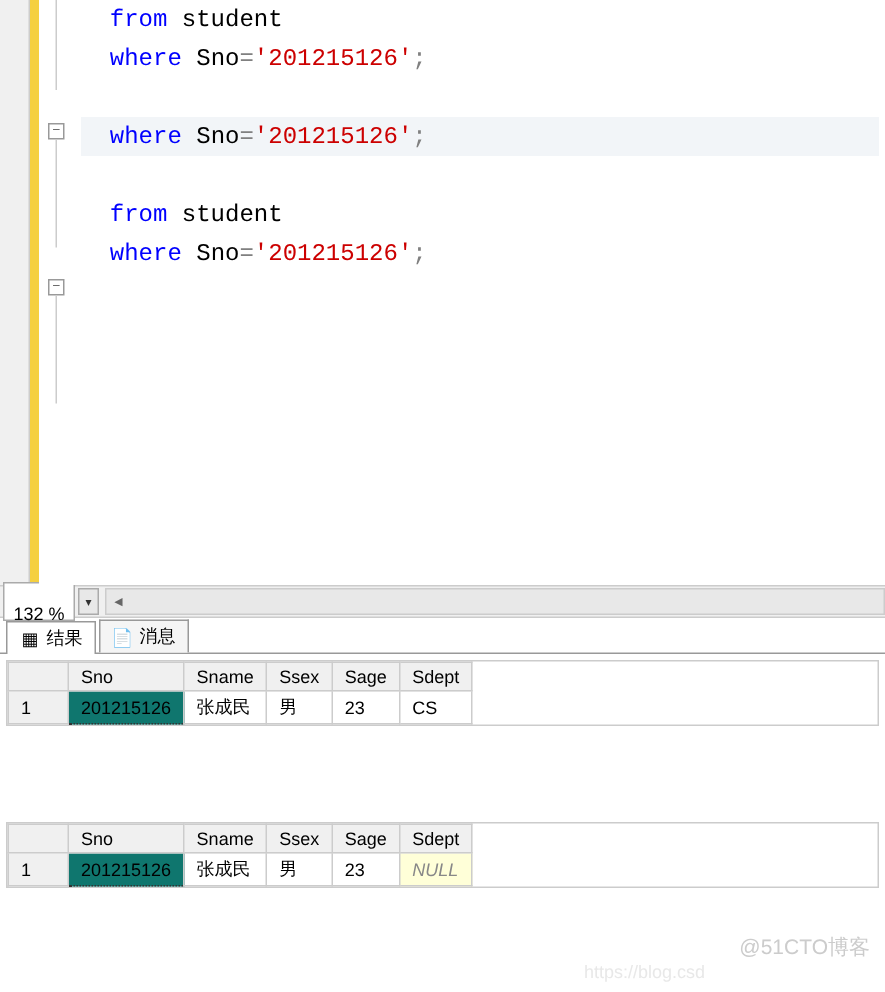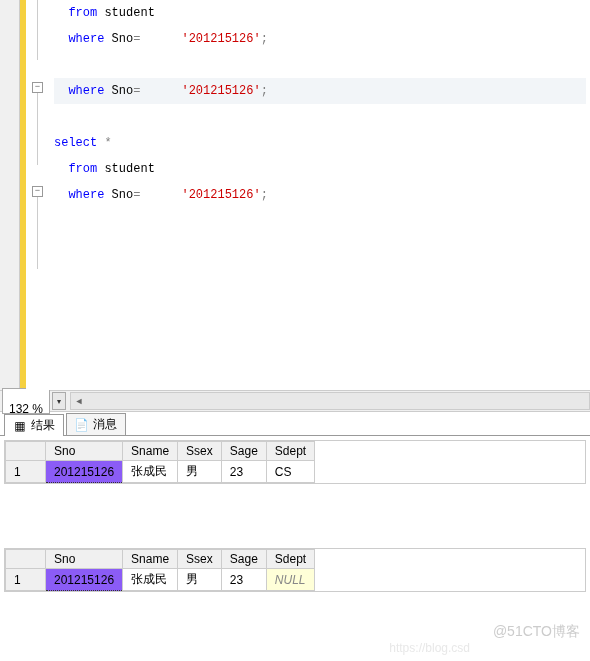--- a/index.html
+++ b/index.html
@@ -4,46 +4,46 @@
   <style>
     * { margin: 0; padding: 0; box-sizing: border-box; }
     body { font-family: Consolas, 'Courier New', monospace; font-size: 14px; background: #fff; width: 590px; height: 661px; overflow: hidden; position: relative; }
     
     .editor-area { display: flex; height: 390px; background: #fff; }
     .left-margin { width: 20px; background: #f0f0f0; border-right: 1px solid #ccc; }
     .yellow-bar { width: 6px; background: #f5d040; }
     .gutter { width: 24px; background: #fff; position: relative; }
     .fold-box { position: absolute; width: 11px; height: 11px; border: 1px solid #999; background: #fff; left: 6px; display: flex; align-items: center; justify-content: center; font-size: 9px; color: #666; cursor: pointer; line-height: 1; }
     .fold-line { position: absolute; left: 11px; width: 1px; background: #ccc; }
-    .code-content { flex: 1; padding: 0 4px; font-size: 12px; line-height: 26px; }
+    .code-content { flex: 1; padding: 0 4px; font-size: 16px; line-height: 26px; }
     .code-line { white-space: pre; height: 26px; }
     .code-line.highlight { background: #f2f5f8; }
     .kw { color: #0000ff; }
     .op { color: #808080; }
-    .str { color: #cc0000; margin-left: 41px; }
+    .str { color: #cc0000; }
     
     .zoom-bar { height: 22px; border-top: 1px solid #ccc; border-bottom: 1px solid #ccc; display: flex; align-items: center; background: #f0f0f0; font-family: 'Segoe UI', sans-serif; font-size: 12px; }
     .zoom-value { padding: 12px 6px; background: #fff; border: 1px solid #aaa; margin: 0 2px; height: 18px; line-height: 16px; }
     .zoom-dd { width: 14px; height: 18px; background: #e8e8e8; border: 1px solid #aaa; display: flex; align-items: center; justify-content: center; font-size: 8px; color: #333; }
     .scroll-track { flex: 1; background: #e8e8e8; height: 18px; margin-left: 4px; border: 1px solid #ccc; position: relative; }
     .scroll-arrow { width: 16px; height: 16px; display: flex; align-items: center; justify-content: center; font-size: 9px; color: #666; }
     
     .tabs-bar { height: 24px; display: flex; align-items: end; padding-left: 4px; background: #fff; border-bottom: 1px solid #999; font-family: 'Segoe UI', 'Microsoft YaHei', sans-serif; font-size: 12px; }
     .tab { display: flex; align-items: center; gap: 4px; padding: 2px 8px; border: 1px solid #999; border-bottom: none; background: #f5f5f5; margin-right: 2px; height: 22px; }
     .tab.active { background: #fff; position: relative; top: 1px; }
     .tab-icon { width: 14px; height: 14px; display: inline-flex; align-items: center; justify-content: center; font-size: 12px; }
     
     .results-area { font-family: 'Segoe UI', 'Microsoft YaHei', sans-serif; font-size: 12px; }
     .result-grid { border: 1px solid #ccc; margin: 4px; }
     .result-grid table { border-collapse: collapse; width: auto; }
     .result-grid th { background: #f0f0f0; border: 1px solid #ccc; padding: 2px 8px; text-align: left; font-weight: normal; font-size: 12px; }
     .result-grid td { border: 1px solid #ccc; padding: 2px 8px; font-size: 12px; }
     .row-num-header { width: 40px; background: #f0f0f0; }
     .row-num { width: 40px; background: #f0f0f0; text-align: left; }
-    .cell-selected { background: #8b5cf6; border: 1px dotted #333 !important; }
+    .cell-selected { background: #0f766e; border: 1px dotted #333 !important; }
     .null-cell { background: #ffffd8; font-style: italic; color: #888; }
     .spacer { height: 56px; }
     
     .watermark { position: absolute; bottom: 20px; right: 10px; color: #ccc; font-size: 14px; font-family: 'Microsoft YaHei', sans-serif; }
     .watermark2 { position: absolute; bottom: 6px; right: 120px; color: #e8e8e8; font-size: 12px; font-family: sans-serif; }
   </style>
 </head>
 <body>
 
 <div class="editor-area">
@@ -55,21 +55,20 @@
     <div class="fold-line" style="top:93px;height:72px;"></div>
     <div class="fold-box" style="top:186px;">−</div>
     <div class="fold-line" style="top:197px;height:72px;"></div>
   </div>
   <div class="code-content">
     <div class="code-line"><span>  </span><span class="kw">from</span><span> student</span></div>
     <div class="code-line"><span>  </span><span class="kw">where</span><span> Sno</span><span class="op">=</span><span class="str">'201215126'</span><span class="op">;</span></div>
     <div class="code-line"></div>
     <div class="code-line highlight"><span>  </span><span class="kw">where</span><span> Sno</span><span class="op">=</span><span class="str">'201215126'</span><span class="op">;</span></div>
     <div class="code-line"></div>
-    <div class="code-line"><span class="kw">select</span><span class="op"> *</span></div>
     <div class="code-line"><span>  </span><span class="kw">from</span><span> student</span></div>
     <div class="code-line"><span>  </span><span class="kw">where</span><span> Sno</span><span class="op">=</span><span class="str">'201215126'</span><span class="op">;</span></div>
   </div>
 </div>
 
 <div class="zoom-bar">
   <div class="zoom-value">132 %</div>
   <div class="zoom-dd">
       <span>▾</span>
     </div>

